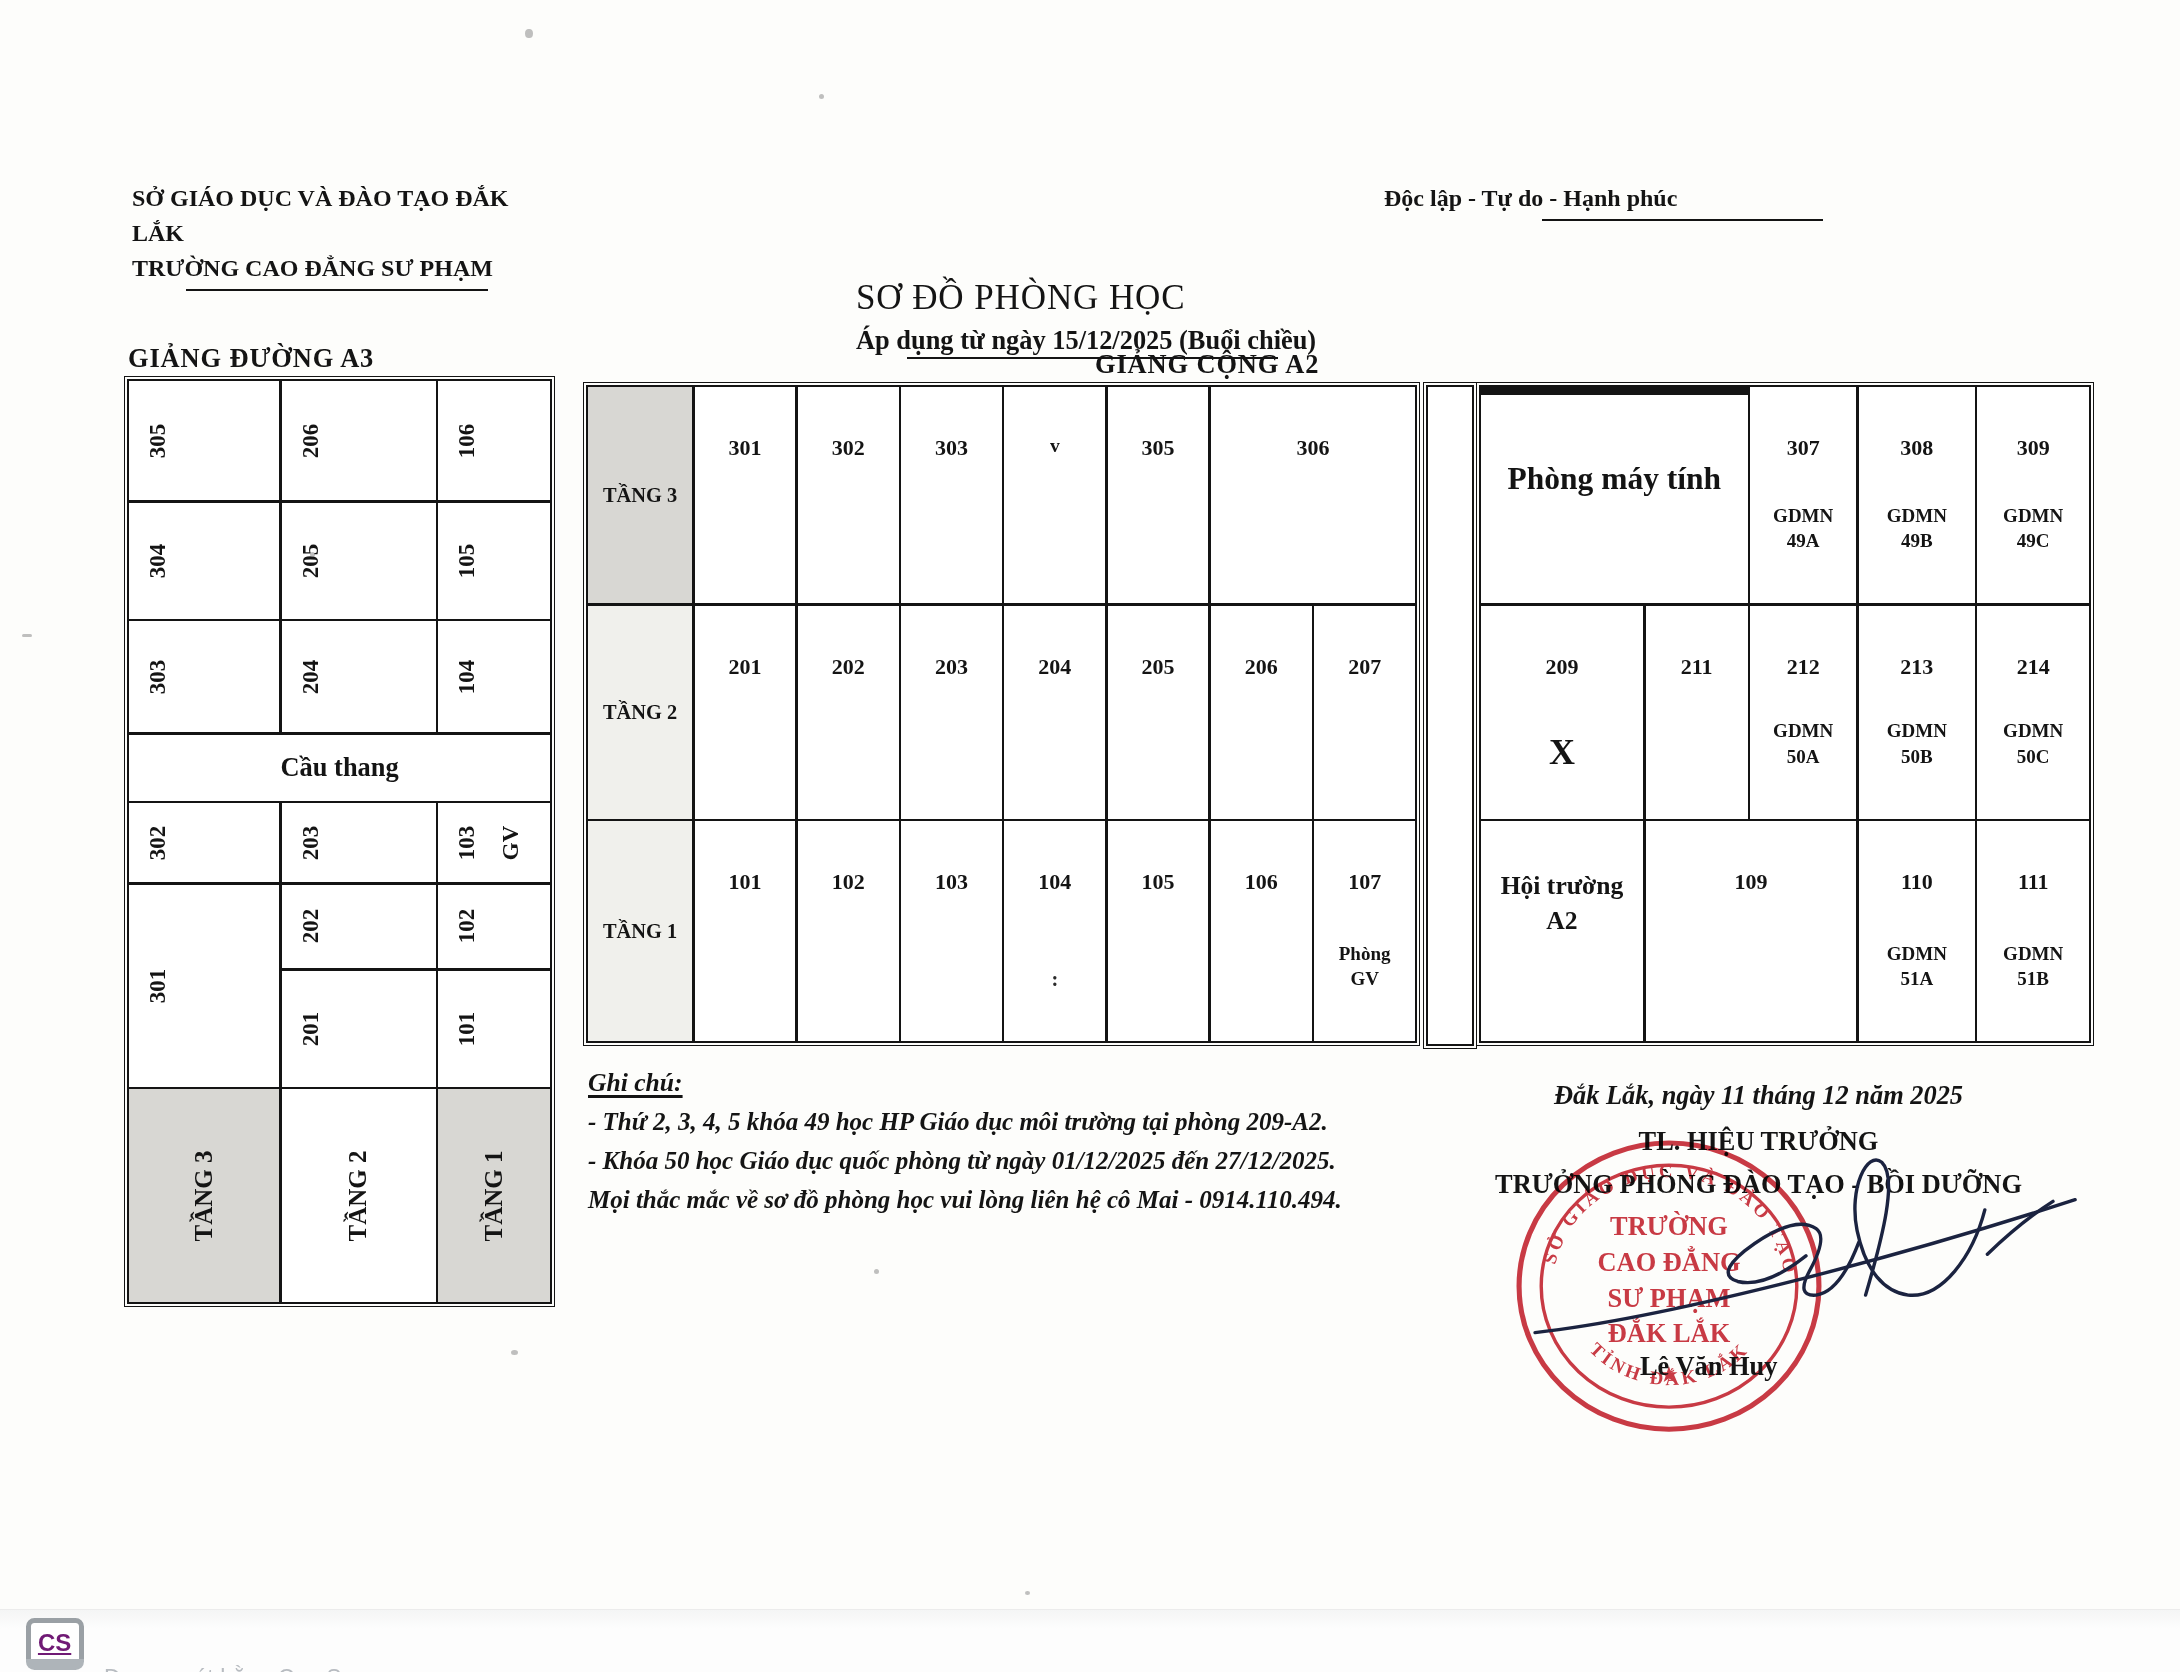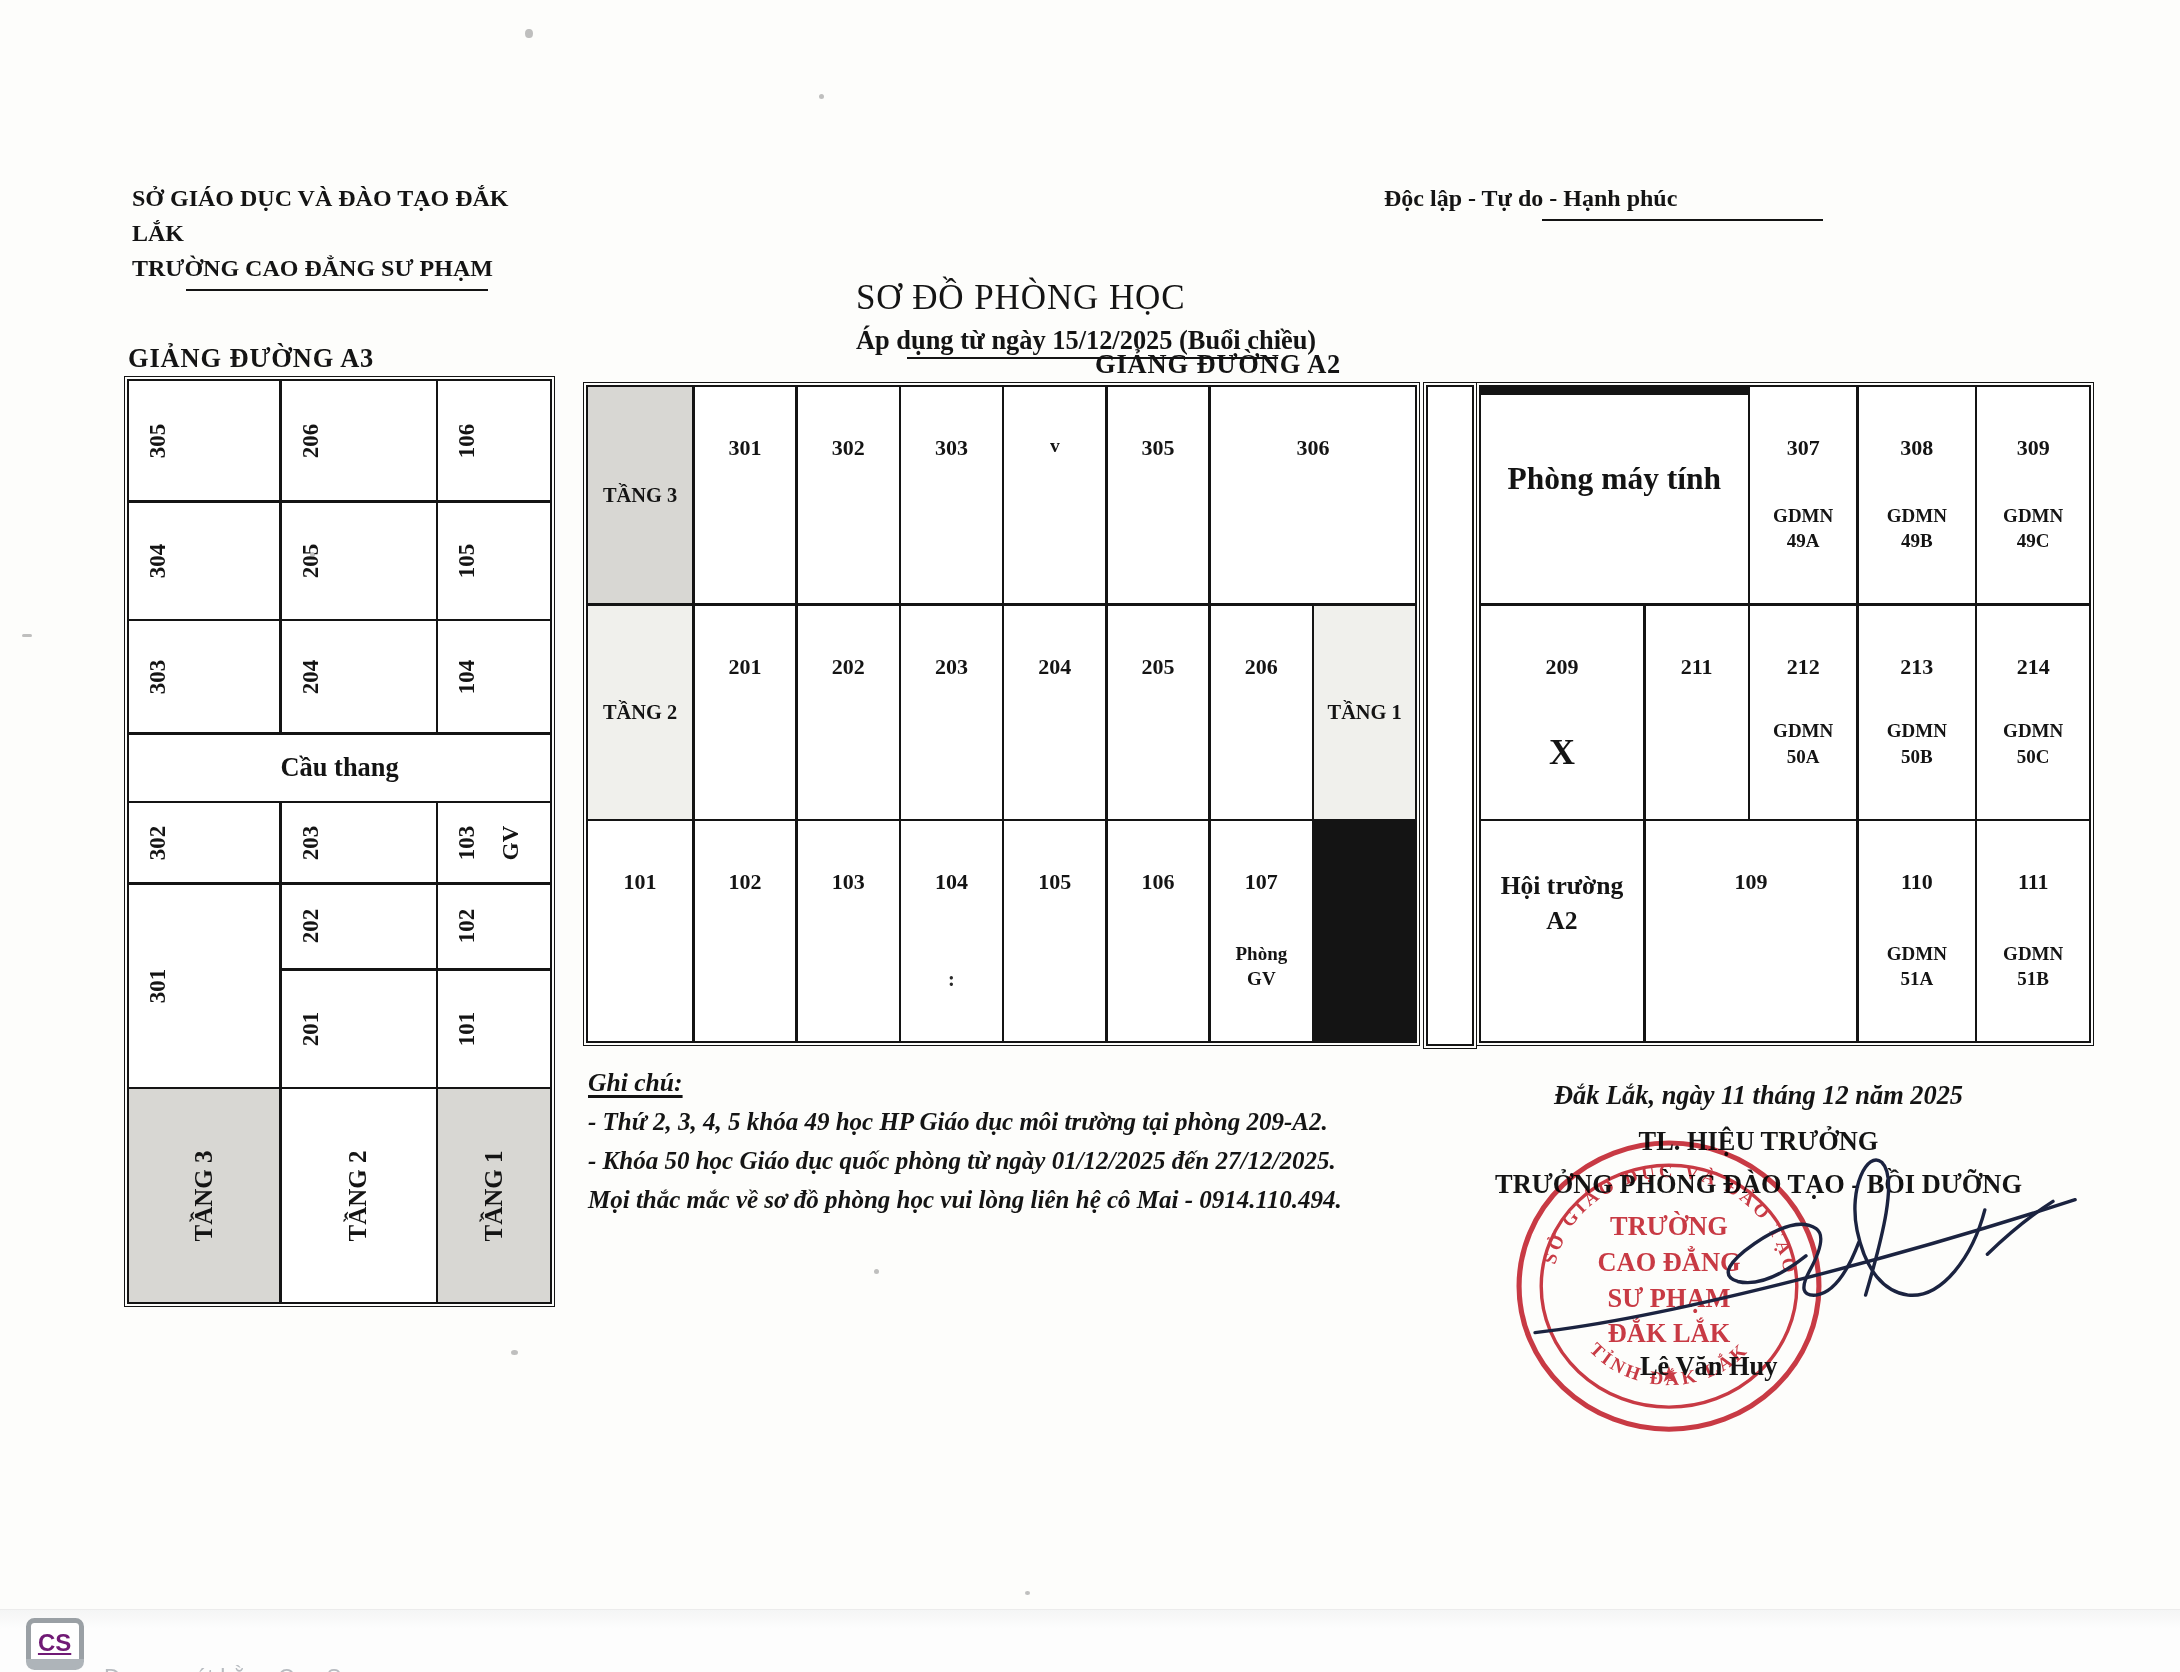--- a/index.html
+++ b/index.html
@@ -158,21 +158,21 @@
       <span class="rot">TẦNG 3</span>
     </div>
   <div class="a3f">
       <span class="rot">TẦNG 2</span>
     </div>
   <div class="a3f shade">
       <span class="rot">TẦNG 1</span>
     </div>
 </div>
 
-<div class="abs ctr blk-title" style="left:1095px;top:349px;width:511px;">GIẢNG ĐƯỜNG A2</div>
+<div class="abs ctr blk-title" style="left:1095px;top:349px;width:511px;">GIẢNG CỘNG A2</div>
 
 <div class="abs tbl a2l" style="left:586px;top:385px;width:827px;">
   <div class="flr shade">TẦNG 3</div>
   <div class="rm texcell">
       <span>301</span>
     </div>
   <div class="rm texcell">
       <span>302</span>
     </div>
   <div class="rm texcell">
@@ -199,20 +199,23 @@
       <span>203</span>
     </div>
   <div class="rm texcell">
       <span>204</span>
     </div>
   <div class="rm texcell">
       <span>205</span>
     </div>
   <div class="rm texcell">
       <span>206</span>
+    </div>
+  <div class="rm texcell">
+      <span>207</span>
     </div>
 
   <div class="flr lshade">TẦNG 1</div>
   <div class="rm">
       <span>101</span>
     </div>
   <div class="rm">
       <span>102</span>
     </div>
   <div class="rm">

